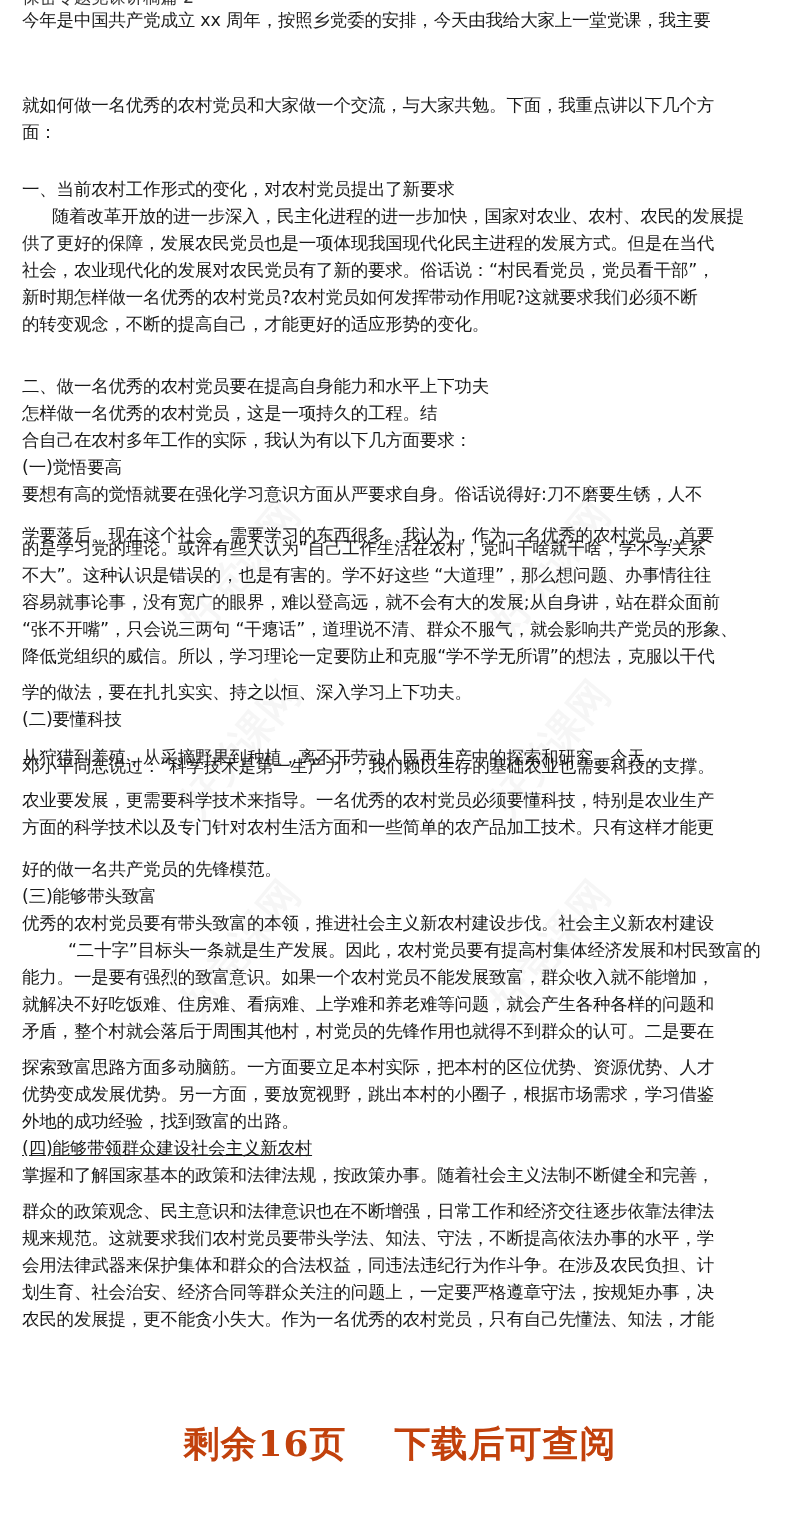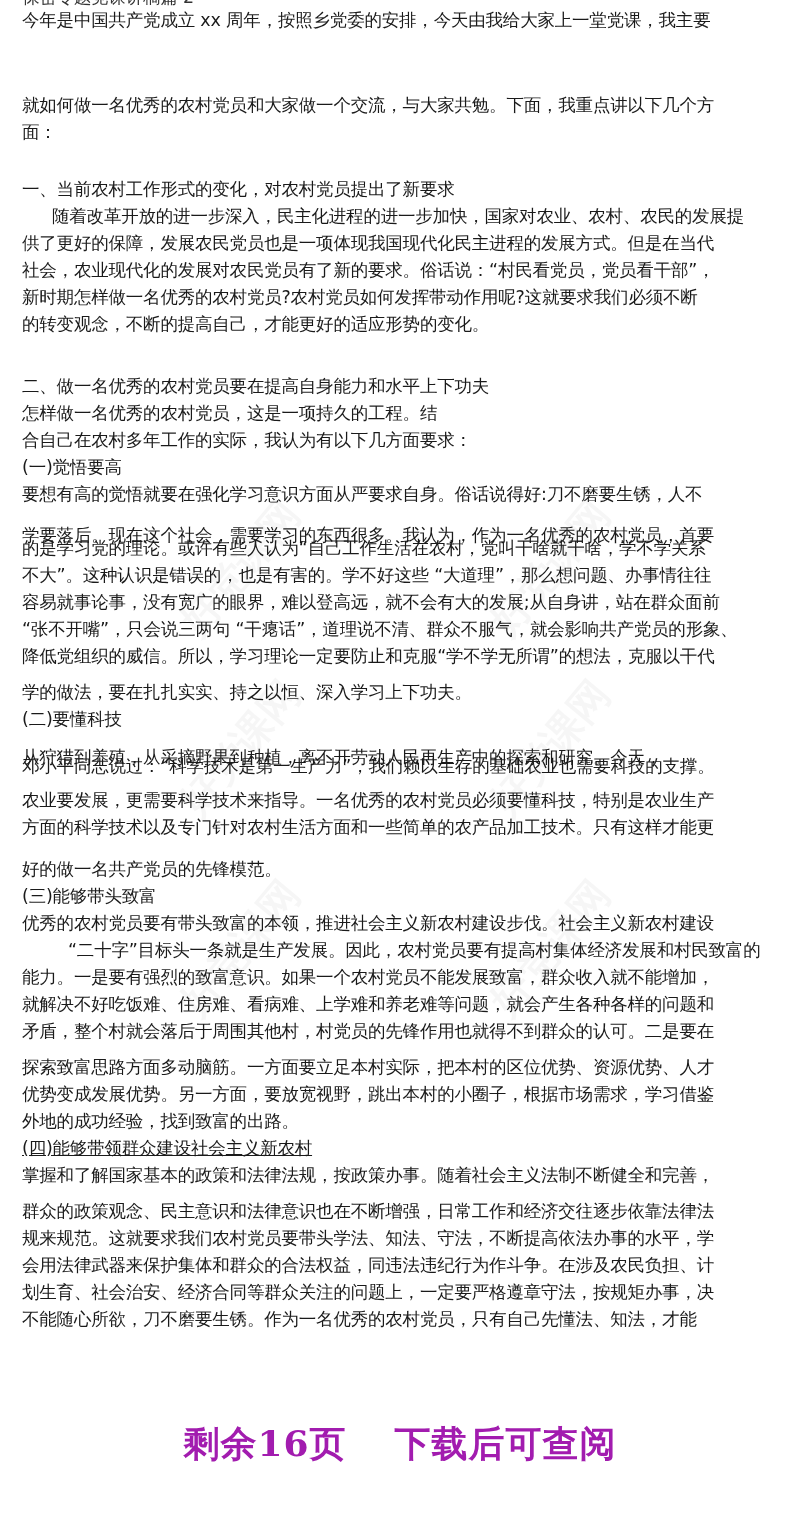--- a/index.html
+++ b/index.html
@@ -49,21 +49,21 @@
     .more-banner {
       position: absolute;
       left: 0;
       top: 1420px;
       width: 800px;
       height: 60px;
       text-align: center;
       font-family: "DejaVu Serif", "Liberation Serif", serif;
       font-weight: bold;
       font-size: 36px;
-      color: #a21caf;
+      color: #c2410c;
       letter-spacing: 1px;
     }
     .more-banner span {
       display: inline-block;
     }
     .more-banner .gap {
       width: 48px;
     }
   </style>
 </head>
@@ -118,18 +118,18 @@
   <div class="line" style="top:1018px;">矛盾，整个村就会落后于周围其他村，村党员的先锋作用也就得不到群众的认可。二是要在</div>
   <div class="line" style="top:1054px;">探索致富思路方面多动脑筋。一方面要立足本村实际，把本村的区位优势、资源优势、人才</div>
   <div class="line" style="top:1081px;">优势变成发展优势。另一方面，要放宽视野，跳出本村的小圈子，根据市场需求，学习借鉴</div>
   <div class="line" style="top:1108px;">外地的成功经验，找到致富的出路。</div>
   <div class="line" style="top:1135px;text-decoration:underline;">(四)能够带领群众建设社会主义新农村</div>
   <div class="line" style="top:1162px;">掌握和了解国家基本的政策和法律法规，按政策办事。随着社会主义法制不断健全和完善，</div>
   <div class="line" style="top:1225px;">规来规范。这就要求我们农村党员要带头学法、知法、守法，不断提高依法办事的水平，学</div>
   <div class="line" style="top:1198px;">群众的政策观念、民主意识和法律意识也在不断增强，日常工作和经济交往逐步依靠法律法</div>
   <div class="line" style="top:1252px;">会用法律武器来保护集体和群众的合法权益，同违法违纪行为作斗争。在涉及农民负担、计</div>
   <div class="line" style="top:1279px;">划生育、社会治安、经济合同等群众关注的问题上，一定要严格遵章守法，按规矩办事，决</div>
-  <div class="line" style="top:1306px;">不能随心所欲，刀不磨要生锈。作为一名优秀的农村党员，只有自己先懂法、知法，才能</div>
+  <div class="line" style="top:1306px;">农民的发展提，更不能贪小失大。作为一名优秀的农村党员，只有自己先懂法、知法，才能</div>
 
   <div class="more-banner">
     <span>剩余16页</span><span class="gap"></span><span>下载后可查阅</span>
   </div>
 </div>
 
 </body></html>

